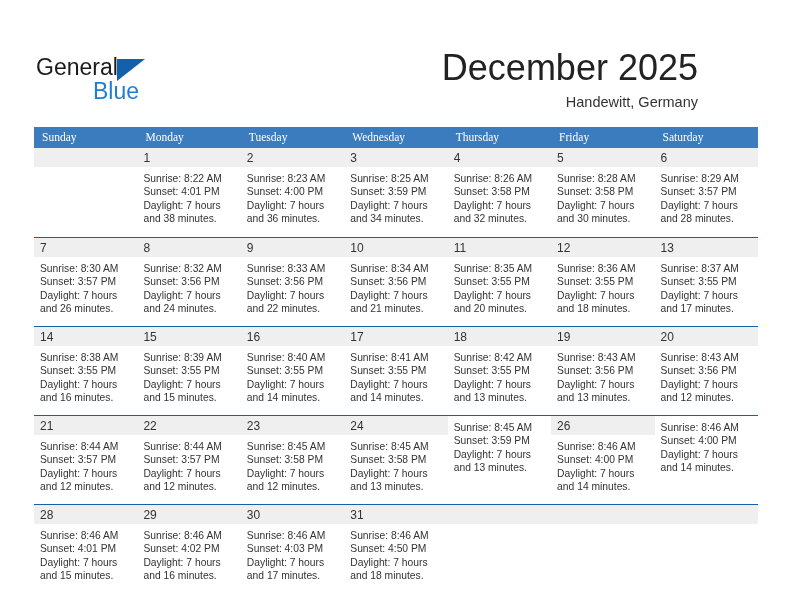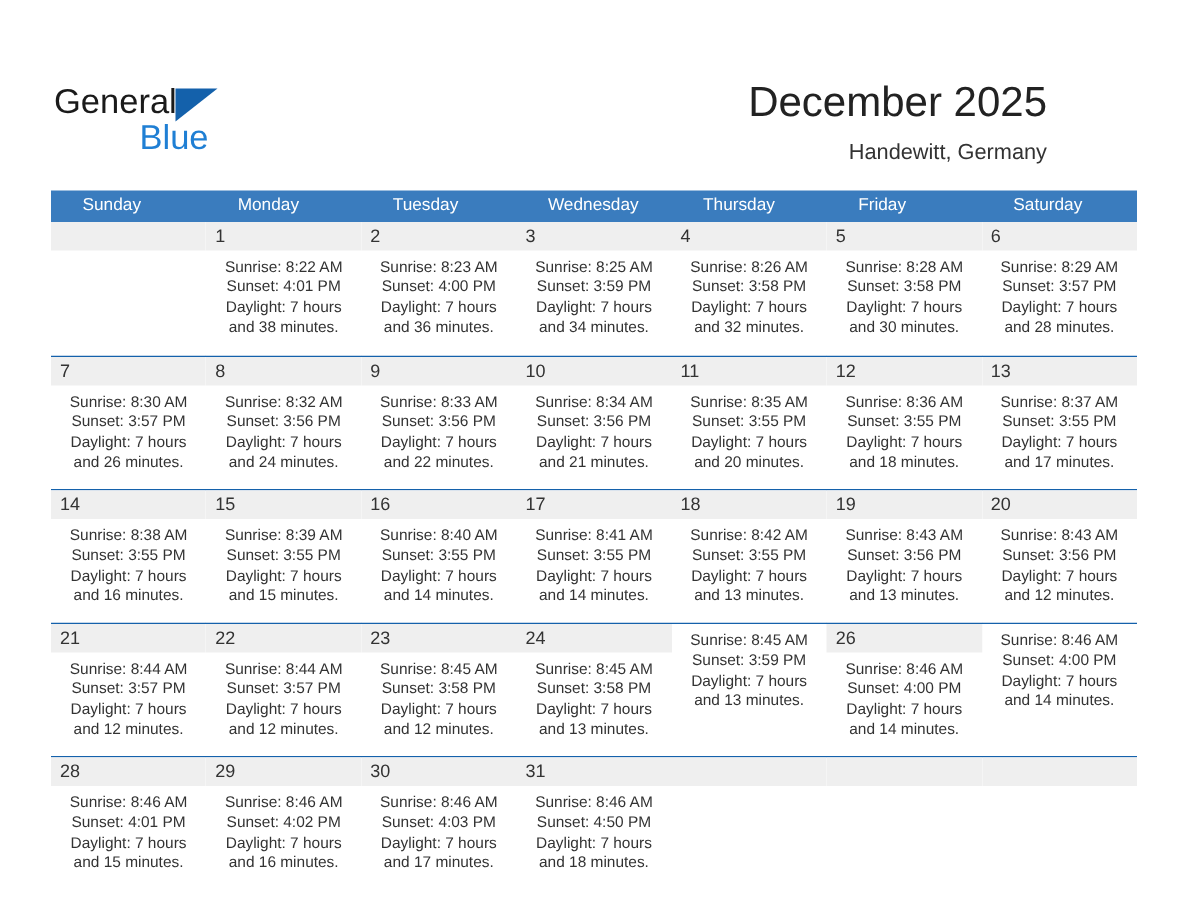--- a/index.html
+++ b/index.html
@@ -66,21 +66,21 @@
     font-family: "Liberation Sans", sans-serif;
     white-space: nowrap;
   }
   .title-block {
     position: absolute;
     right: 0;
     top: 0;
     text-align: right;
   }
   .cal-title {
-    font-size: 28px;
+    font-size: 36px;
     color: #222222;
     line-height: 36px;
     white-space: nowrap;
   }
   .cal-subtitle {
     font-size: 14.5px;
     color: #333333;
     line-height: 20px;
     margin-top: 6px;
     white-space: nowrap;
@@ -96,23 +96,24 @@
   .weekdays {
     display: flex;
     background: #3a7cbe;
     height: 21px;
   }
   .weekday {
     flex: 1 1 0;
     color: #ffffff;
     font-size: 11.5px;
     line-height: 21px;
-    padding-left: 21px;
-    box-sizing: border-box;
-    white-space: nowrap;
+    padding-left: 8px;
+    box-sizing: border-box;
+    white-space: nowrap;
+    font-family: Liberation Serif, serif;
   }
   .week {
     display: flex;
     border-top: 1.4px solid #1461ab;
     height: 89px;
     box-sizing: border-box;
   }
   .week.first { border-top: none; }
   .day {
     flex: 1 1 0;
@@ -128,21 +129,20 @@
     box-sizing: border-box;
   }
   .day-num {
     font-size: 12px;
     line-height: 19px;
     color: #333333;
   }
   .day-info {
     padding: 5px 6px 0 6px;
     box-sizing: border-box;
-    text-align: center;
   }
   .info-line {
     font-size: 10.3px;
     line-height: 13.4px;
     color: #333333;
     white-space: nowrap;
   }
   .day.empty .day-num-band { background: #efefef; }
 </style>
 </head>

